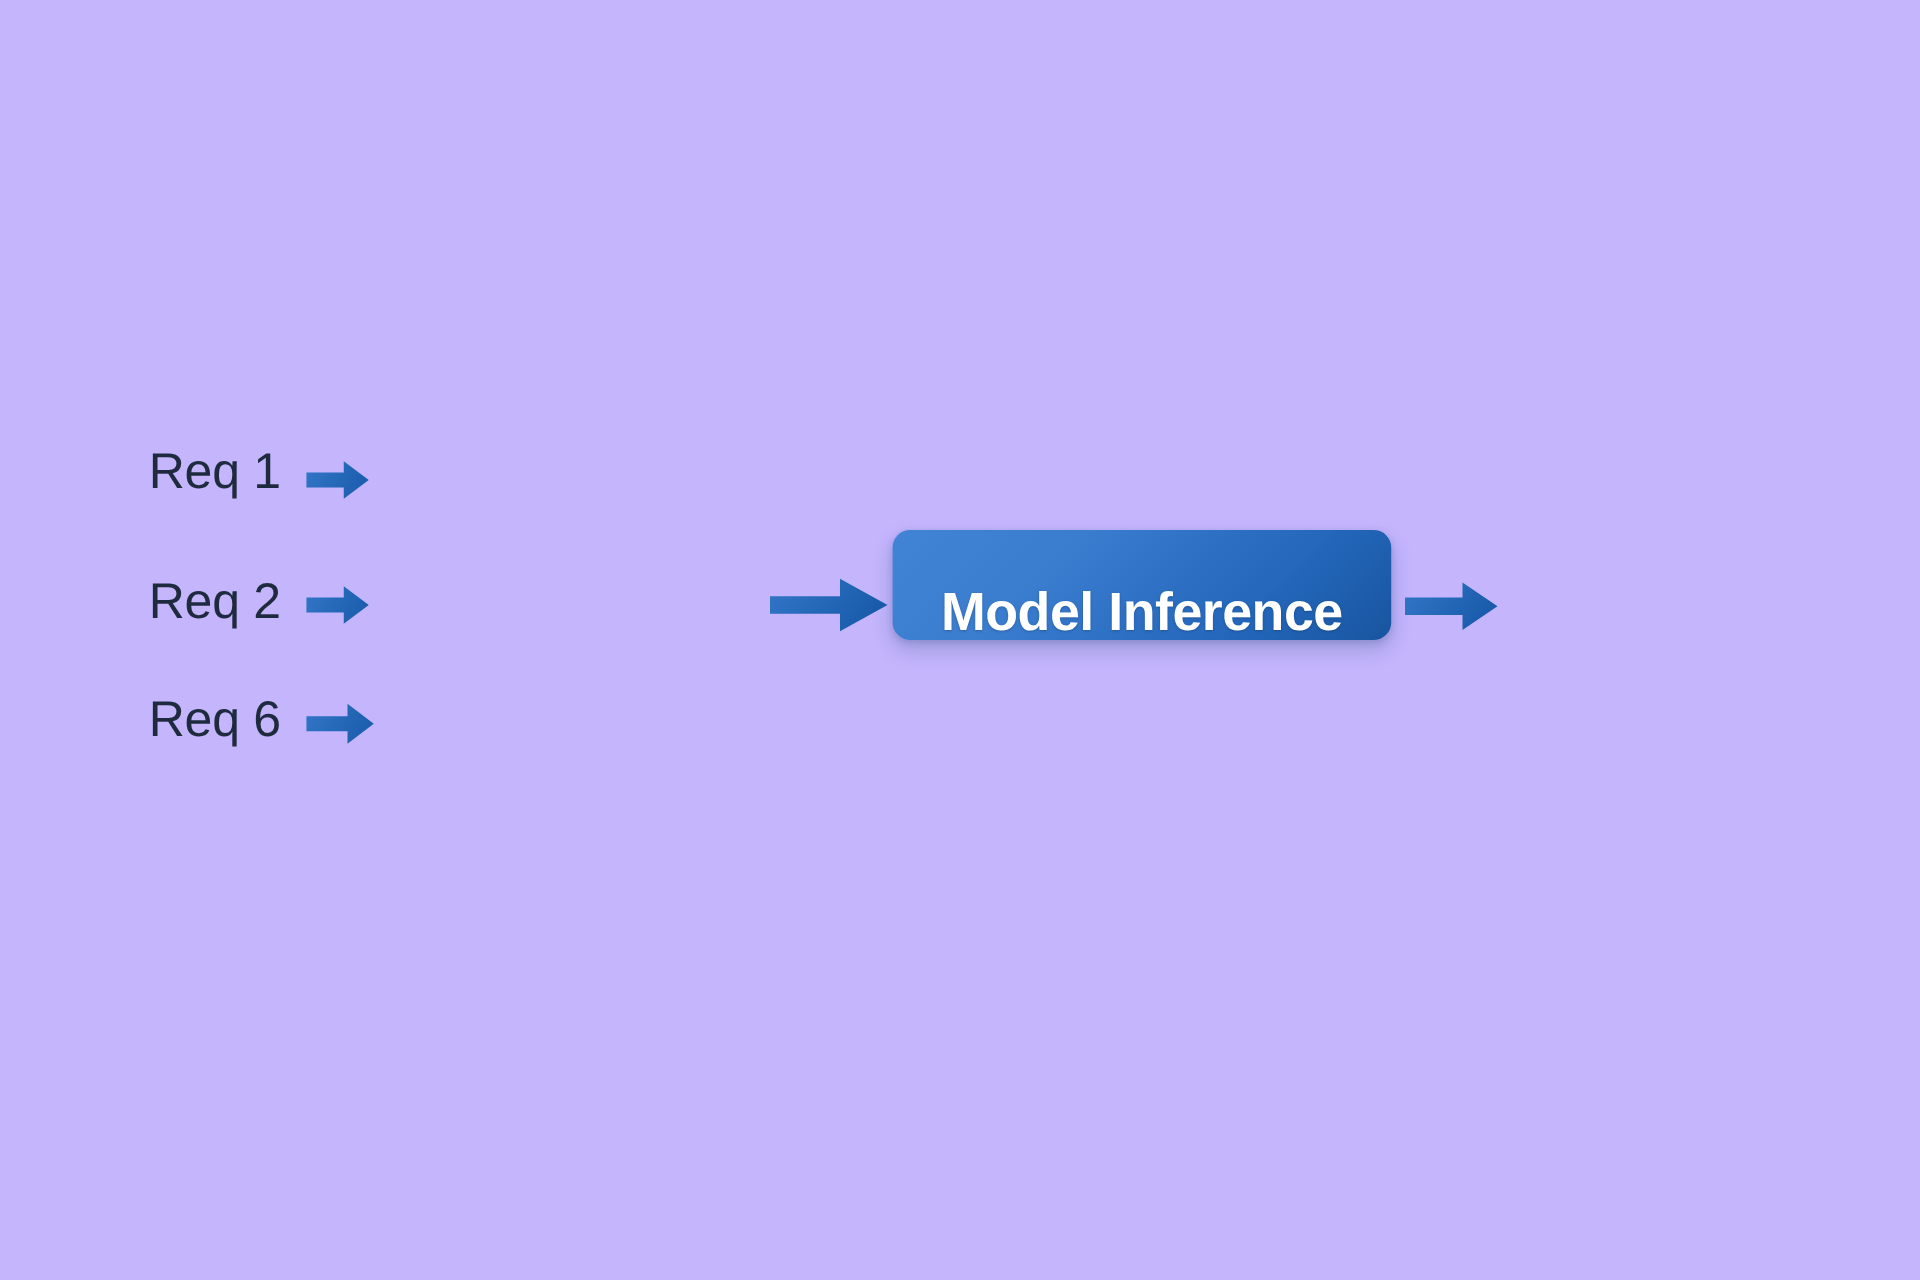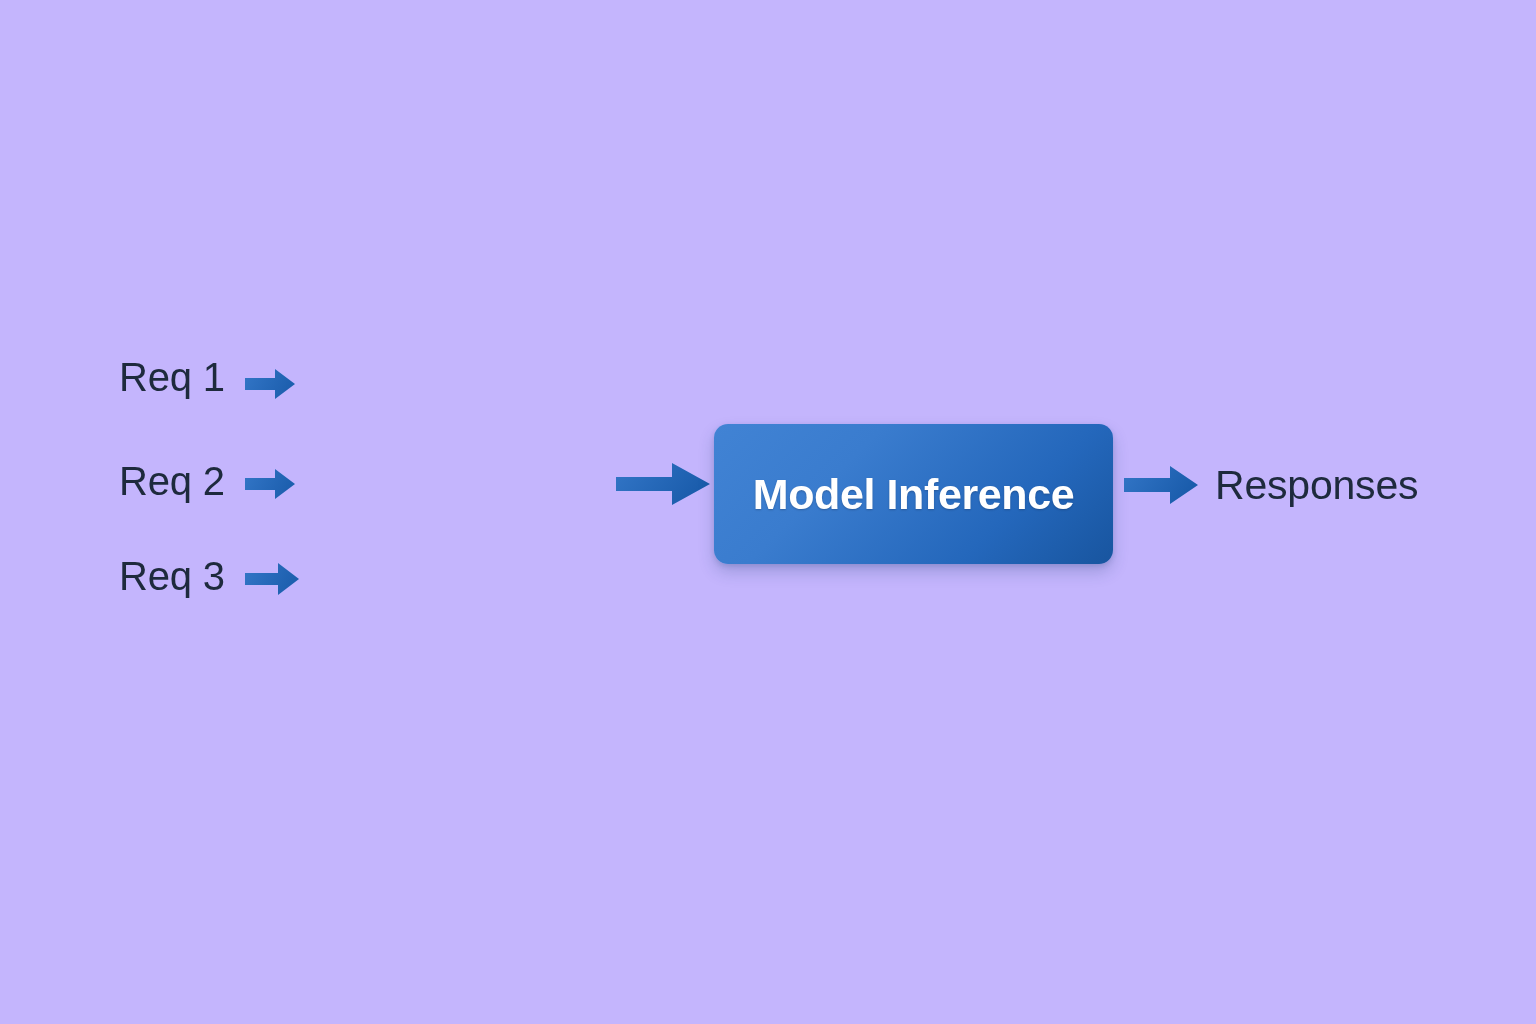--- a/index.html
+++ b/index.html
@@ -64,25 +64,26 @@
     border-radius: 18px;
     background: linear-gradient(135deg, #8c94a5 0%, #7b8496 38%, #616b7e 72%, #4f586a 100%);
     box-shadow: 0 8px 16px rgba(40, 50, 70, 0.20),
                 0 2px 5px rgba(40, 50, 70, 0.14);
   }
 
   #model-box {
     left: 714px;
     top: 424px;
     width: 399px;
-    height: 140px;
+    height: 88px;
     border-radius: 14px;
     background: linear-gradient(135deg, #4183d4 0%, #3a7cce 32%, #2467bb 72%, #18559f 100%);
     box-shadow: 0 8px 16px rgba(25, 60, 110, 0.22),
                 0 2px 5px rgba(25, 60, 110, 0.16);
+    align-items: flex-end;
   }
 
   .box-label {
     font-family: "Liberation Sans", sans-serif;
     color: #ffffff;
     font-weight: bold;
     white-space: nowrap;
     text-shadow: 0 1px 2px rgba(20, 30, 50, 0.28);
     line-height: 1;
   }
@@ -105,21 +106,21 @@
 </style>
 </head>
 <body>
 
 <div id="canvas">
 
   <div id="req-1-label" class="req-label">Req 1</div>
 
   <div id="req-2-label" class="req-label">Req 2</div>
 
-  <div id="req-3-label" class="req-label">Req 3</div>
+  <div id="req-3-label" class="req-label">Req 6</div>
 
   <svg id="arrow-req-1" class="arrow" width="52" height="42" viewBox="0 0 52 42">
     <defs>
       <linearGradient id="agrad1" x1="0" y1="0" x2="1" y2="0.3">
         <stop offset="0%" stop-color="#3376c7"></stop>
         <stop offset="100%" stop-color="#1d5fae"></stop>
       </linearGradient>
     </defs>
     <path d="M0 15 L30 15 L30 6 L50 21 L30 36 L30 27 L0 27 Z" fill="url(#agrad1)"></path>
   </svg>
@@ -162,15 +163,14 @@
   <svg id="arrow-model-to-responses" class="arrow" width="78" height="46" viewBox="0 0 78 46">
     <defs>
       <linearGradient id="agrad5" x1="0" y1="0" x2="1" y2="0.35">
         <stop offset="0%" stop-color="#3376c7"></stop>
         <stop offset="100%" stop-color="#1a5cab"></stop>
       </linearGradient>
     </defs>
     <path d="M0 16 L46 16 L46 4 L74 23 L46 42 L46 30 L0 30 Z" fill="url(#agrad5)"></path>
   </svg>
 
-  <div id="responses-label">Responses</div>
 
 </div>
 
 </body></html>

